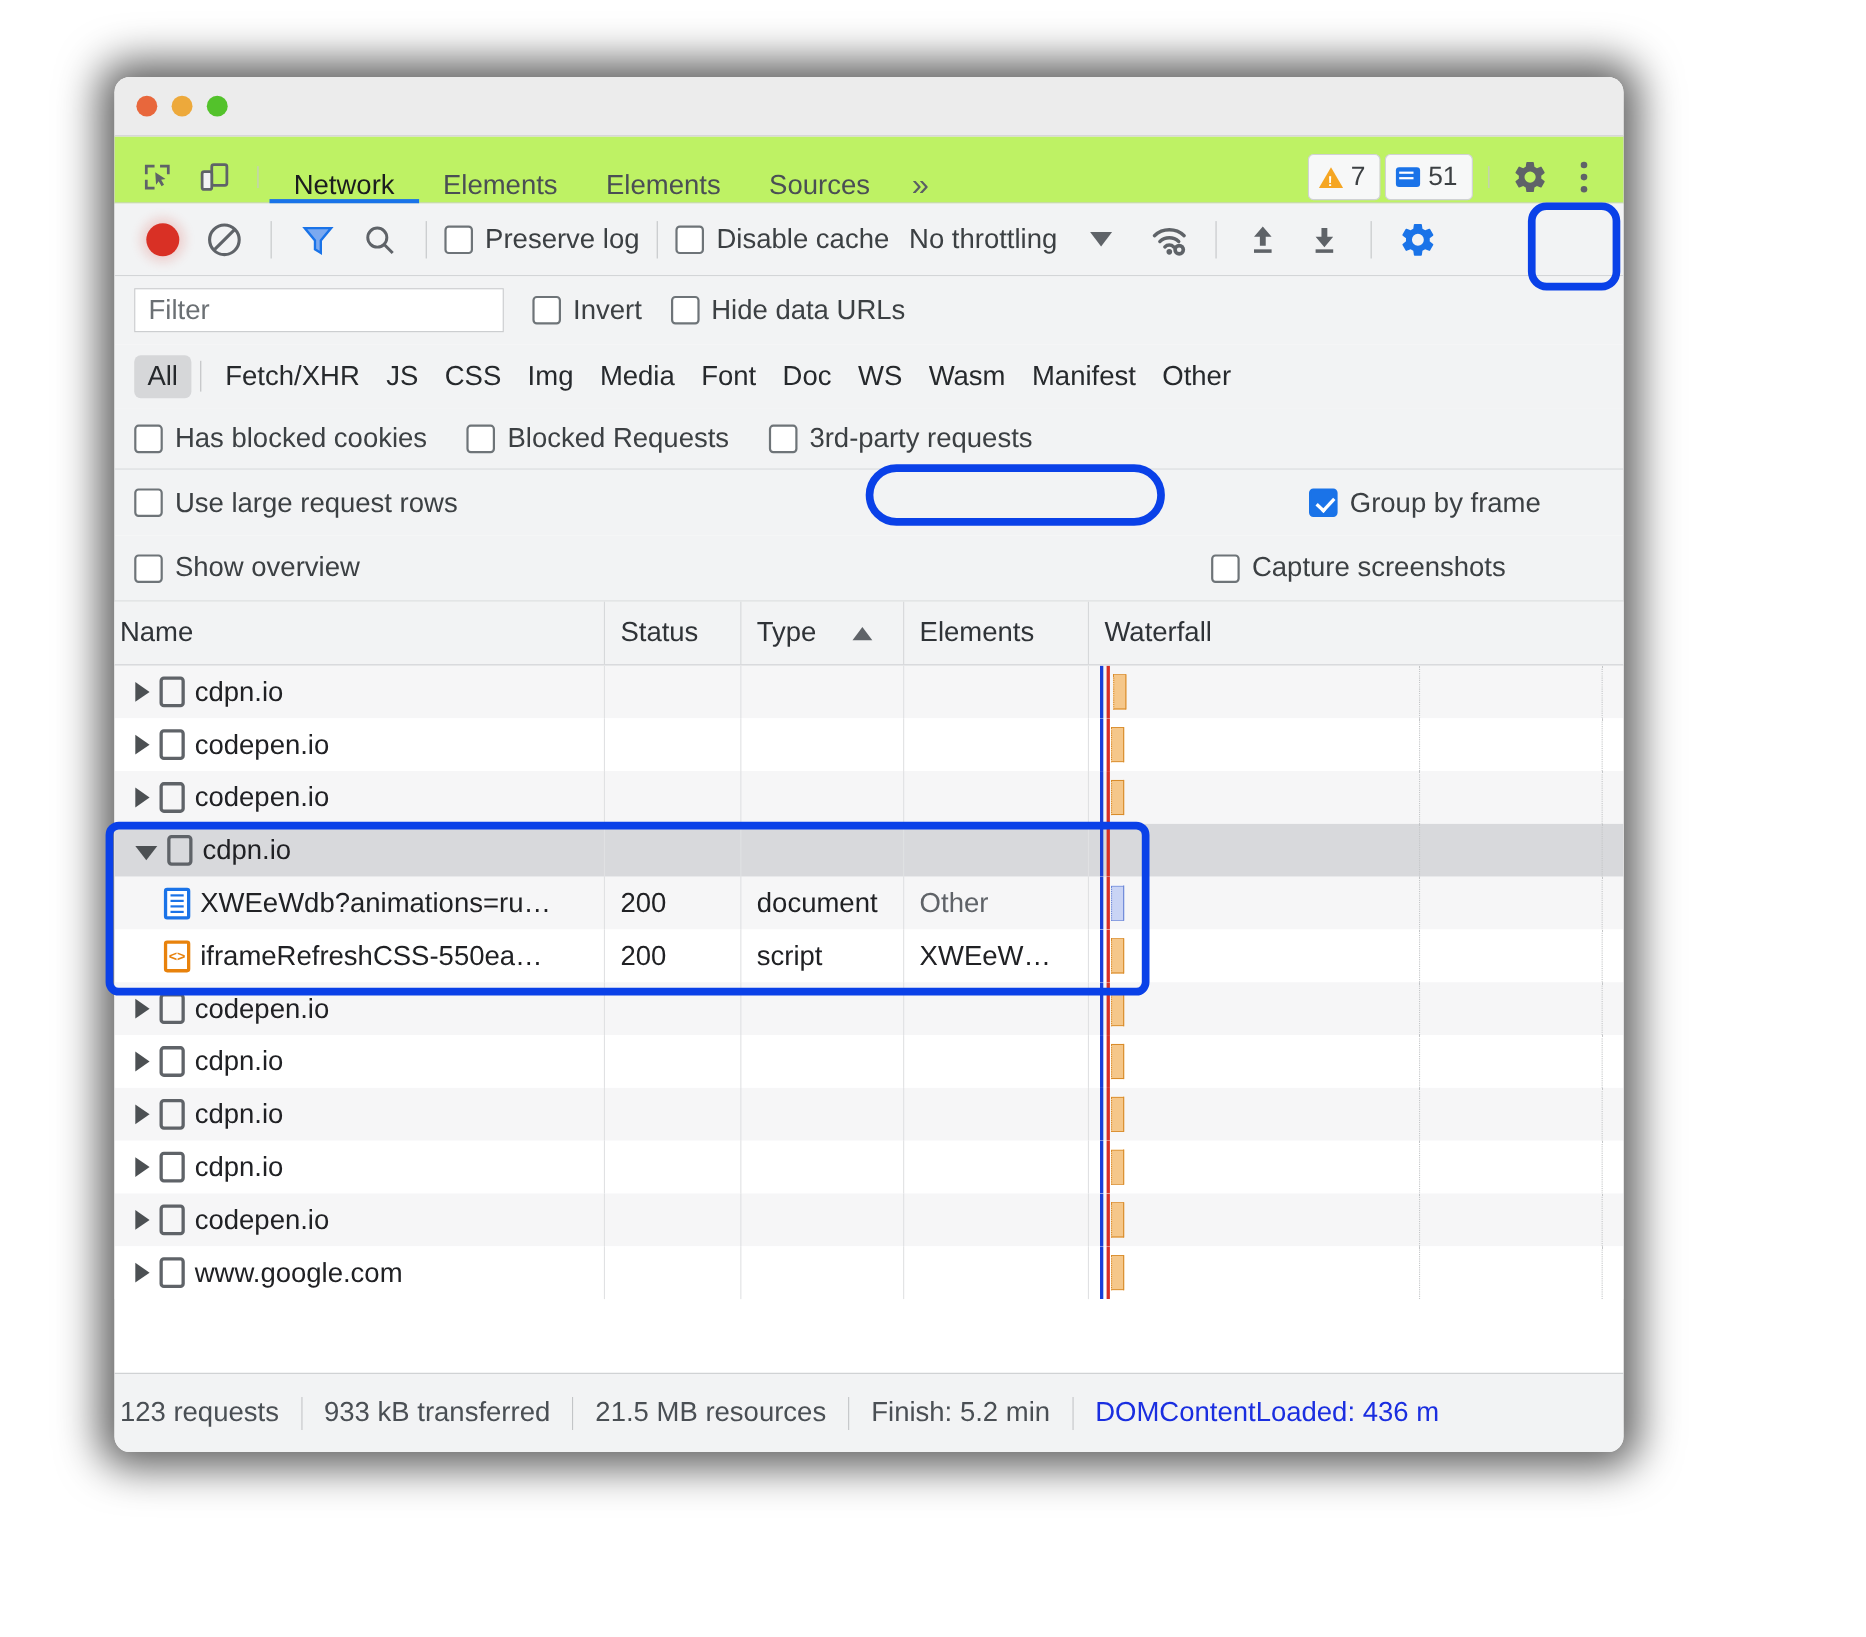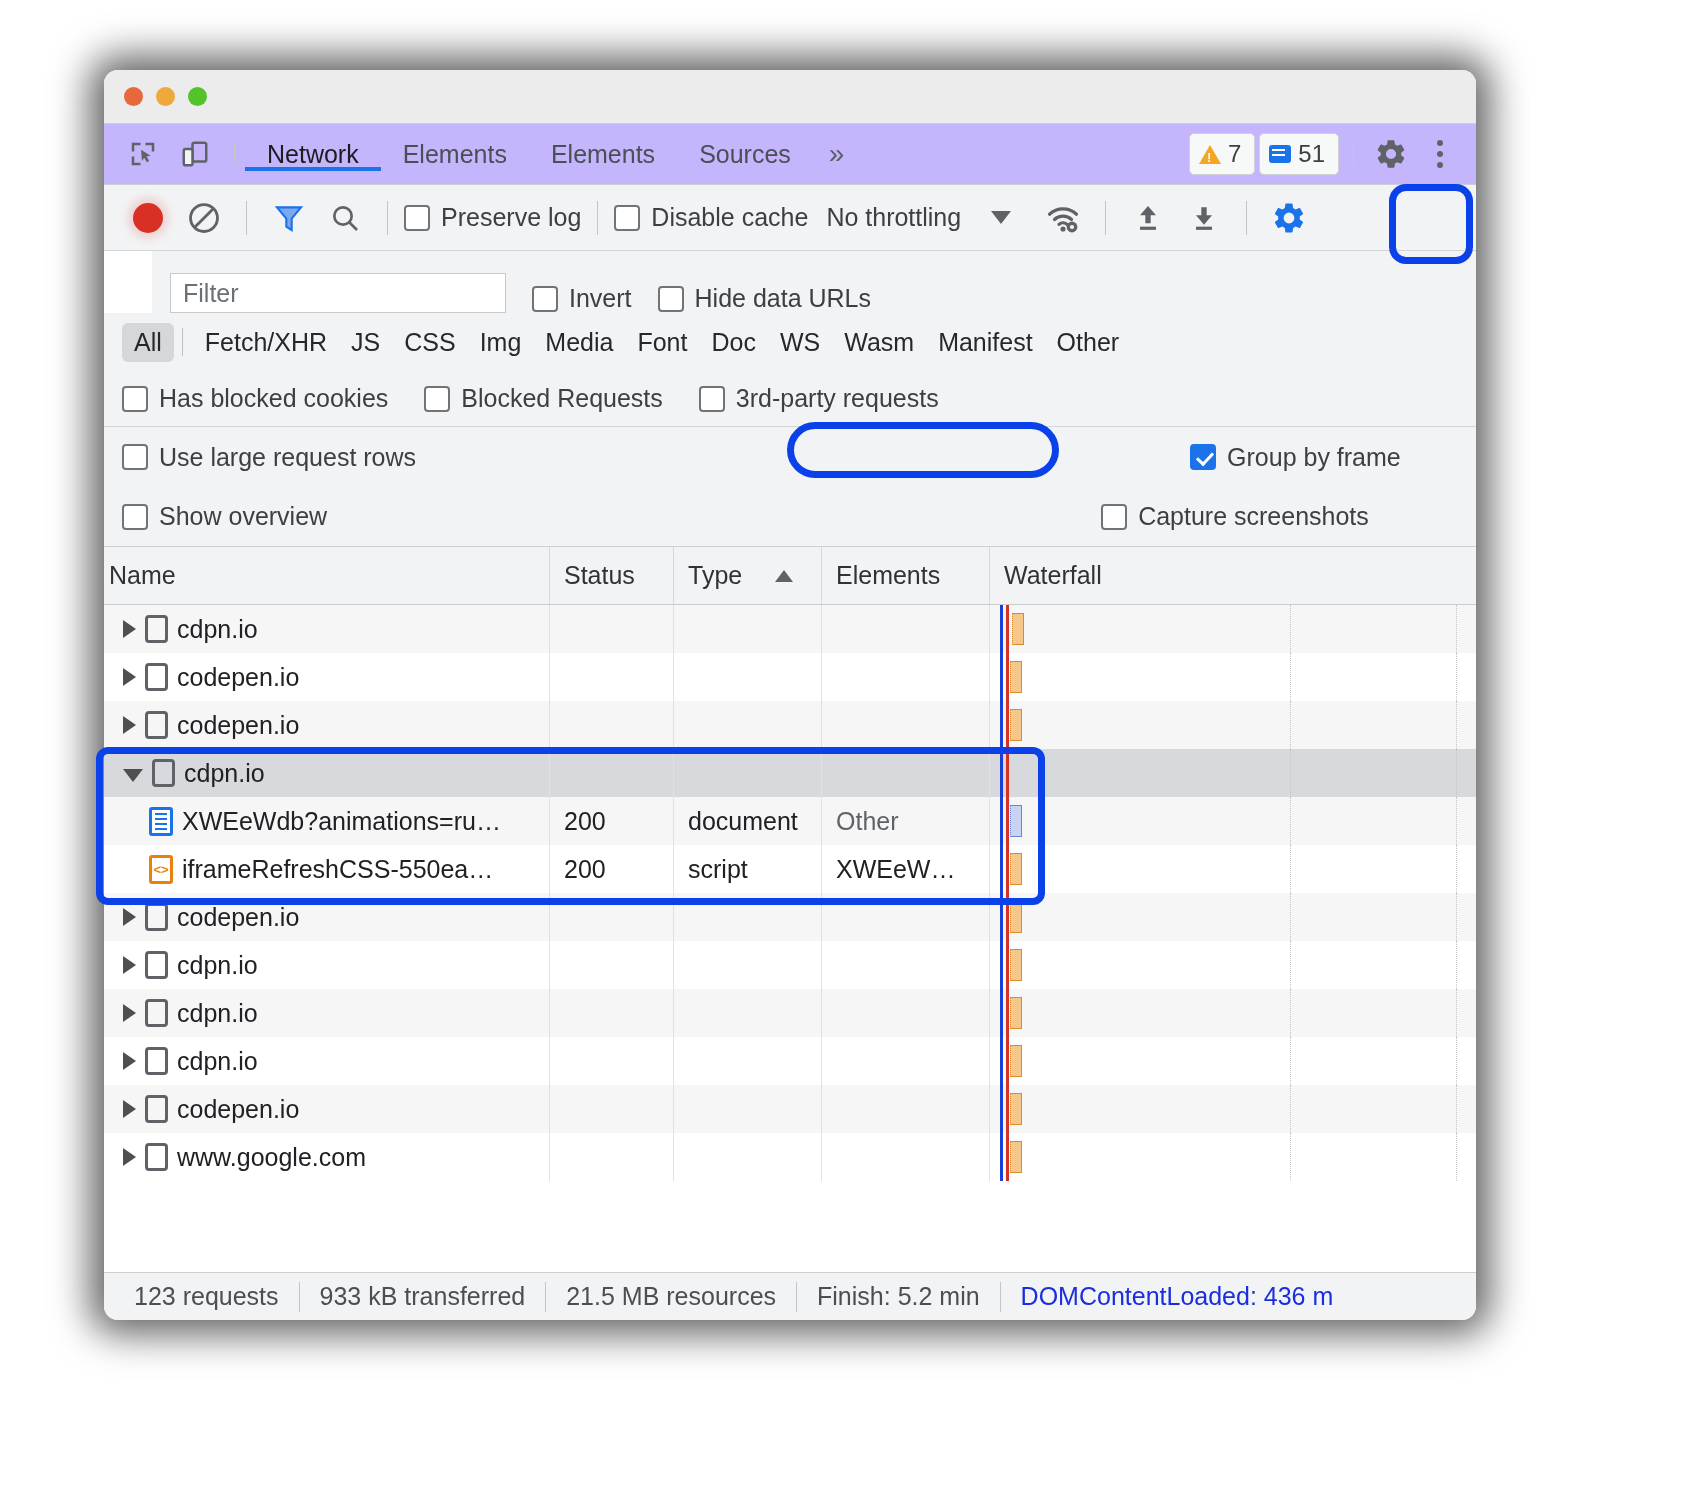--- a/index.html
+++ b/index.html
@@ -52,24 +52,24 @@
     text-align: center;
     font-size: 22px;
     font-weight: bold;
     color: #2a2a2a;
     letter-spacing: -0.2px;
     pointer-events: none;
   }
   
   .tabbar {
     height: 61px;
-    background: #c4b5fd;
+    background: #bef264;
     border-bottom: 1px solid #cdcfd1;
     display: flex;
-    align-items: center;
+    align-items: flex-end;
     flex: none;
   }
   .tb-icons { display: flex; align-items: center; padding-left: 16px; gap: 6px; }
   .tb-ico {
     width: 46px; height: 46px;
     display: flex; align-items: center; justify-content: center;
     border-radius: 5px;
     cursor: pointer;
   }
   .vdiv { width: 1px; background: #c6c8ca; margin: 13px 10px; align-self: stretch; }
@@ -140,25 +140,24 @@
     transform: rotate(43deg);
   }
   .cblabel { display: flex; align-items: center; gap: 11px; font-size: 25px; color: #3c4043; cursor: pointer; white-space: nowrap; }
   .throttle { font-size: 25px; color: #3c4043; margin-left: 14px; white-space: nowrap; cursor: pointer; }
   .caret { width: 0; height: 0; border-left: 10px solid transparent; border-right: 10px solid transparent; border-top: 13px solid #5f6368; margin-left: 26px; cursor: pointer; }
   .nt-sep { width: 1px; height: 34px; background: #c3c5c7; margin: 0 12px; }
   
   .filterrow {
     height: 62px;
     background: #f2f3f4;
-    display: flex; align-items: flex-end;
+    display: flex; align-items: center;
     padding: 0 18px;
     gap: 26px;
     flex: none;
-    margin-left: 48px;
   }
   .filterinput {
     width: 336px; height: 40px;
     background: #fff;
     border: 1px solid #c7c9cb;
     font-size: 25px;
     color: #6b7074;
     padding: 0 10px;
     display: flex; align-items: center;
     cursor: text;
@@ -241,25 +240,25 @@
   .underlined { }
   .muted { color: #5f6368; }
   
   .wf-line-blue { position:absolute; top:0; bottom:0; left: 10px; width: 3px; background: #1a3fd8; }
   .wf-line-red  { position:absolute; top:0; bottom:0; left: 16px; width: 3px; background: #d93025; }
   .wf-bar { position:absolute; top: 8px; height: 32px; width: 12px; background: #f5c78a; border: 1px solid #d98c2b; border-left-style: dotted; }
   .wf-bar.blue { background: #c9d4f5; border-color: #6b86d8; }
   .wf-gridline { position:absolute; top:0; bottom:0; width:1px; border-left: 1px dotted #c3c5c7; }
   
   .statusbar {
-    height: 48px;
+    height: 72px;
     background: #f2f3f4;
     border-top: 1px solid #cdcfd1;
     display: flex; align-items: center;
-    padding: 0 30px;
+    padding: 0 5px;
     font-size: 25px; color: #4a4f54;
     flex: none;
   }
   .sb-item { padding: 0 20px; white-space: nowrap; }
   .sb-item:first-child { padding-left: 0; }
   .sb-sep { width: 1px; height: 30px; background: #c3c5c7; }
   .sb-item.link { color: #1a2ee0; }
   
   .hl {
     position: absolute;

